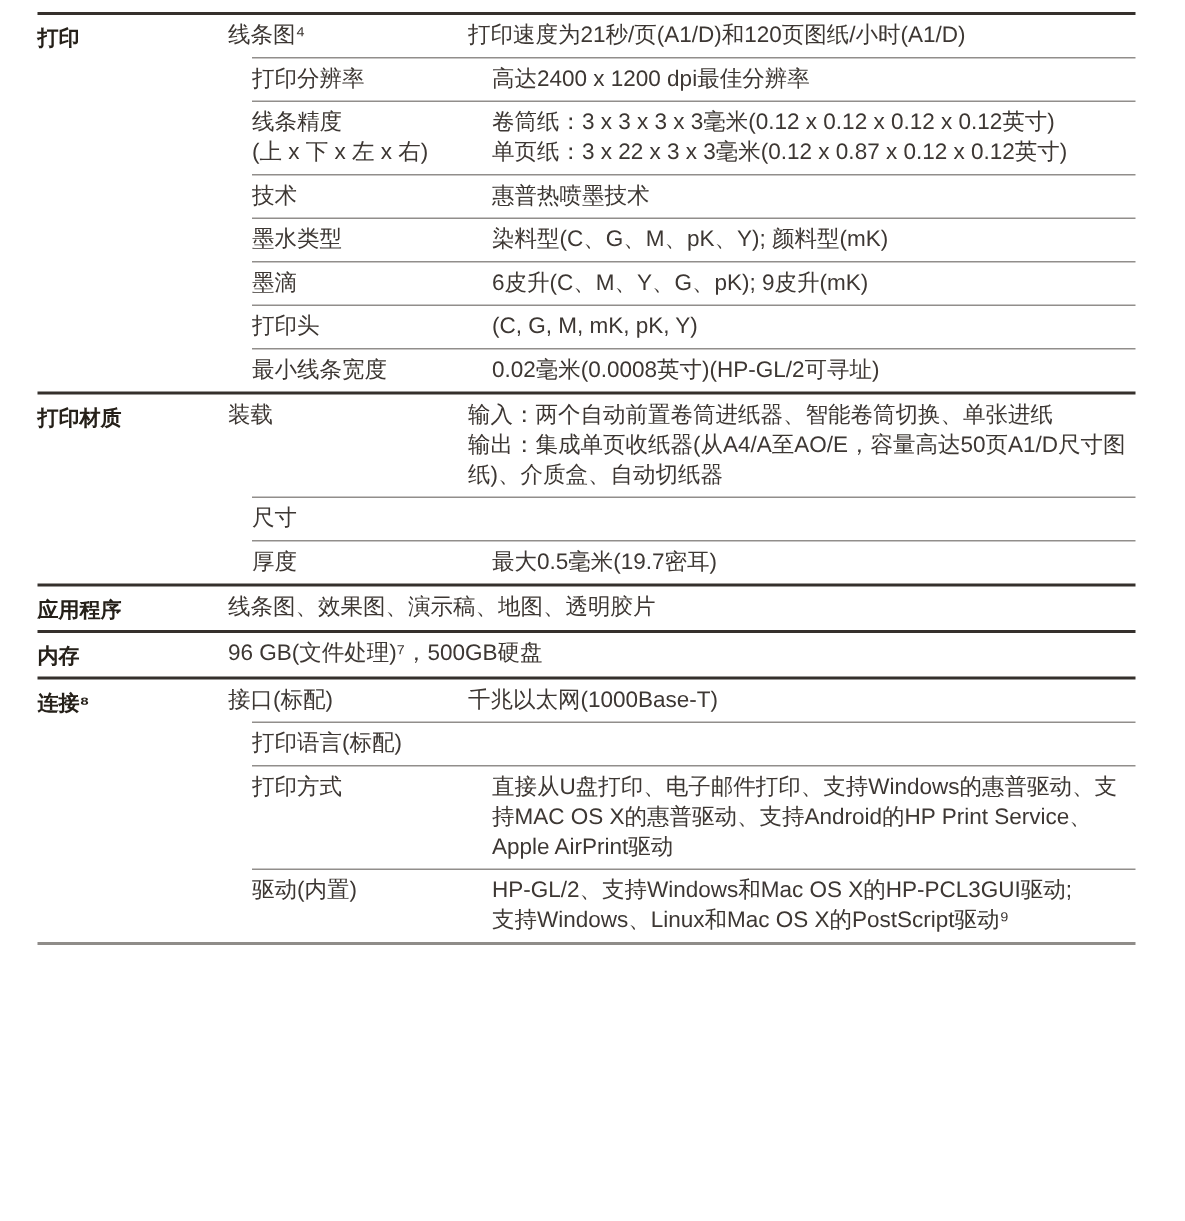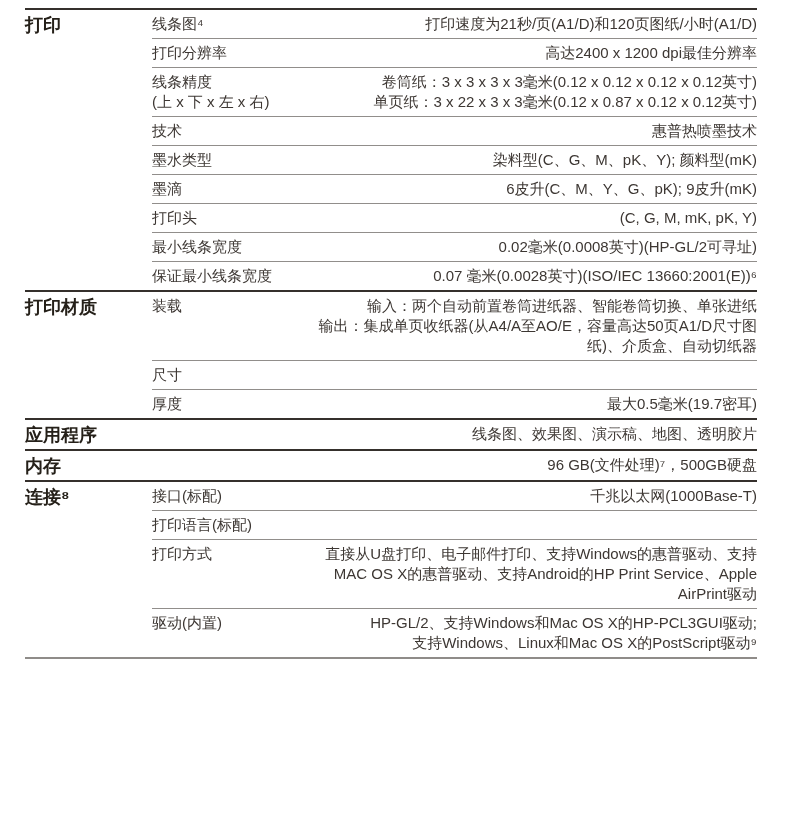--- a/index.html
+++ b/index.html
@@ -17,39 +17,38 @@
     line-height: 20px;
   }
   .section {
     display: flex;
     border-top: 2px solid #35302c;
   }
   .section-category {
     flex: 0 0 127px;
     font-weight: bold;
     color: #252019;
-    font-size: 18px;
+    font-size: 14px;
     padding: 5px 6px 4px 0;
     box-sizing: border-box;
   }
   .section-rows { flex: 1 1 auto; min-width: 0; }
   .spec-row { display: flex; }
-  .spec-row + .spec-row { border-top: 1.5px solid #918e8b; }
+  .spec-row + .spec-row { border-top: 1.5px solid #918e8b; margin-left: 16px; }
   .spec-label {
     flex: 0 0 160px;
     padding: 4px 8px 4px 0;
     box-sizing: border-box;
     white-space: pre-line;
   }
   .spec-value {
     flex: 1 1 auto;
     min-width: 0;
     padding: 4px 0 4px 0;
     white-space: pre-line;
-    text-align: right;
   }
   .spec-value.span-value { flex: 1 1 100%; }
   .bottom-line {
     border-top: 2px solid #8f8c89;
     height: 0;
   }
 </style>
 </head>
 <body>
 
@@ -84,24 +83,20 @@
         <div class="spec-label">墨滴</div>
         <div class="spec-value">6皮升(C、M、Y、G、pK); 9皮升(mK)</div>
       </div>
       <div class="spec-row">
         <div class="spec-label">打印头</div>
         <div class="spec-value">(C, G, M, mK, pK, Y)</div>
       </div>
       <div class="spec-row">
         <div class="spec-label">最小线条宽度</div>
         <div class="spec-value">0.02毫米(0.0008英寸)(HP-GL/2可寻址)</div>
-      </div>
-      <div class="spec-row">
-        <div class="spec-label">保证最小线条宽度</div>
-        <div class="spec-value">0.07 毫米(0.0028英寸)(ISO/IEC 13660:2001(E))⁶</div>
       </div>
     </div>
   </div>
 
   <div class="section">
     <div class="section-category">打印材质</div>
     <div class="section-rows">
       <div class="spec-row">
         <div class="spec-label">装载</div>
         <div class="spec-value">输入：两个自动前置卷筒进纸器、智能卷筒切换、单张进纸

